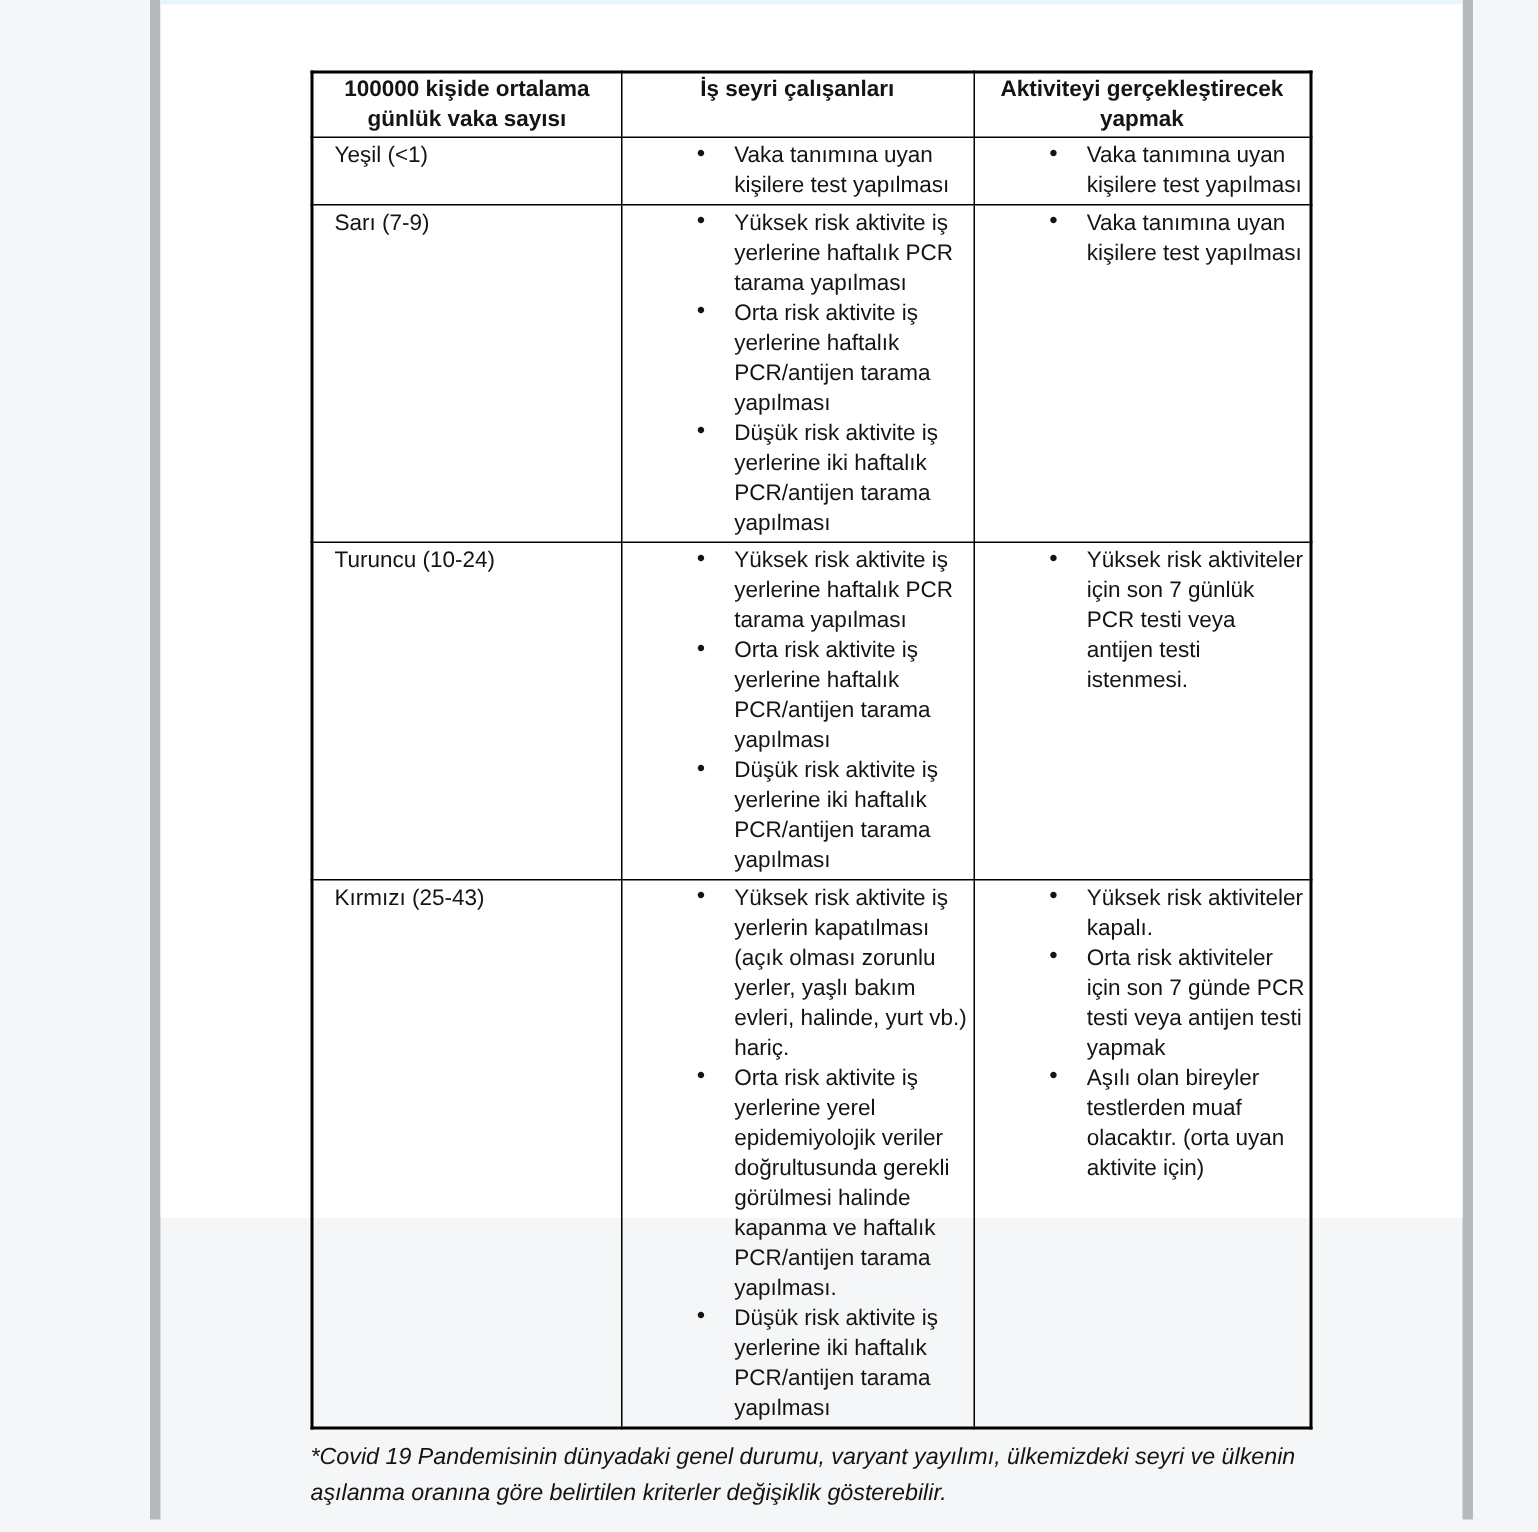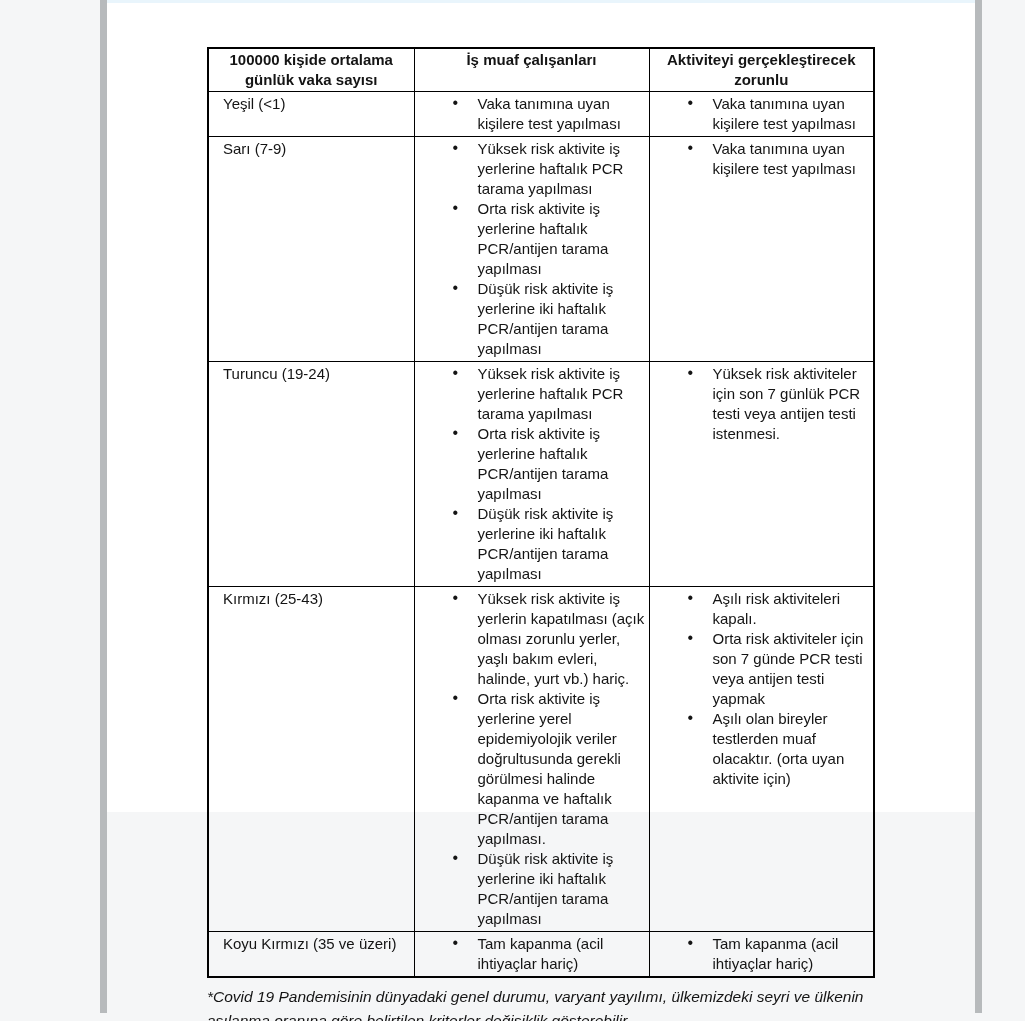--- a/index.html
+++ b/index.html
@@ -62,21 +62,21 @@
   }
   table.risk-table th {
     font-weight: bold;
     text-align: center;
     padding: 1px 6px;
   }
   td.level-cell {
     padding: 2px 14px;
   }
   td.bullet-cell {
-    padding: 2px 2px 2px 0;
+    padding: 2px 2px 2px 12px;
   }
   ul.bullet-list {
     margin: 0;
     padding: 0;
     list-style: none;
   }
   ul.bullet-list li {
     position: relative;
     margin: 0;
     padding-left: 63px;
@@ -108,22 +108,22 @@
   <div class="content">
     <table class="risk-table">
       <colgroup>
         <col style="width:206px">
         <col style="width:235px">
         <col style="width:225px">
       </colgroup>
       <thead>
         <tr>
           <th>100000 kişide ortalama günlük vaka sayısı</th>
-          <th>İş muaf çalışanları</th>
-          <th>Aktiviteyi gerçekleştirecek zorunlu</th>
+          <th>İş seyri çalışanları</th>
+          <th>Aktiviteyi gerçekleştirecek yapmak</th>
         </tr>
       </thead>
       <tbody id="table-body">
           <tr>
             <td class="level-cell">Yeşil (&lt;1)</td>
             <td class="bullet-cell">
               <ul class="bullet-list">
                 <li>Vaka tanımına uyan kişilere test yapılması</li>
               </ul>
             </td>
@@ -142,21 +142,21 @@
                 <li>Düşük risk aktivite iş yerlerine  iki haftalık PCR/antijen tarama yapılması</li>
               </ul>
             </td>
             <td class="bullet-cell">
               <ul class="bullet-list">
                 <li>Vaka tanımına uyan kişilere test yapılması</li>
               </ul>
             </td>
           </tr>
           <tr>
-            <td class="level-cell">Turuncu (19-24)</td>
+            <td class="level-cell">Turuncu (10-24)</td>
             <td class="bullet-cell">
               <ul class="bullet-list">
                 <li>Yüksek risk aktivite iş yerlerine haftalık PCR tarama yapılması</li>
                 <li>Orta risk aktivite iş yerlerine haftalık PCR/antijen tarama yapılması</li>
                 <li>Düşük risk aktivite iş yerlerine iki haftalık PCR/antijen tarama yapılması</li>
               </ul>
             </td>
             <td class="bullet-cell">
               <ul class="bullet-list">
                 <li>Yüksek risk aktiviteler için son 7 günlük PCR testi veya antijen testi istenmesi.</li>
@@ -167,36 +167,23 @@
             <td class="level-cell">Kırmızı (25-43)</td>
             <td class="bullet-cell">
               <ul class="bullet-list">
                 <li>Yüksek risk aktivite iş yerlerin kapatılması (açık olması zorunlu yerler, yaşlı bakım evleri, halinde, yurt vb.) hariç.</li>
                 <li>Orta risk aktivite iş yerlerine yerel epidemiyolojik veriler doğrultusunda gerekli görülmesi halinde kapanma ve haftalık PCR/antijen tarama yapılması.</li>
                 <li>Düşük risk aktivite iş yerlerine iki haftalık PCR/antijen tarama yapılması</li>
               </ul>
             </td>
             <td class="bullet-cell">
               <ul class="bullet-list">
-                <li>Aşılı risk aktiviteleri kapalı.</li>
+                <li>Yüksek risk aktiviteler kapalı.</li>
                 <li>Orta risk aktiviteler için son 7 günde PCR testi veya antijen testi yapmak</li>
                 <li>Aşılı olan bireyler testlerden muaf olacaktır. (orta uyan aktivite için)</li>
-              </ul>
-            </td>
-          </tr>
-          <tr>
-            <td class="level-cell">Koyu Kırmızı (35 ve üzeri)</td>
-            <td class="bullet-cell">
-              <ul class="bullet-list">
-                <li>Tam kapanma (acil ihtiyaçlar hariç)</li>
-              </ul>
-            </td>
-            <td class="bullet-cell">
-              <ul class="bullet-list">
-                <li>Tam kapanma (acil ihtiyaçlar hariç)</li>
               </ul>
             </td>
           </tr>
         </tbody>
     </table>
 
     <p class="footnote">*Covid 19 Pandemisinin dünyadaki genel durumu, varyant yayılımı, ülkemizdeki seyri ve ülkenin aşılanma oranına göre belirtilen kriterler değişiklik gösterebilir.</p>
   </div>
 </div>
 

